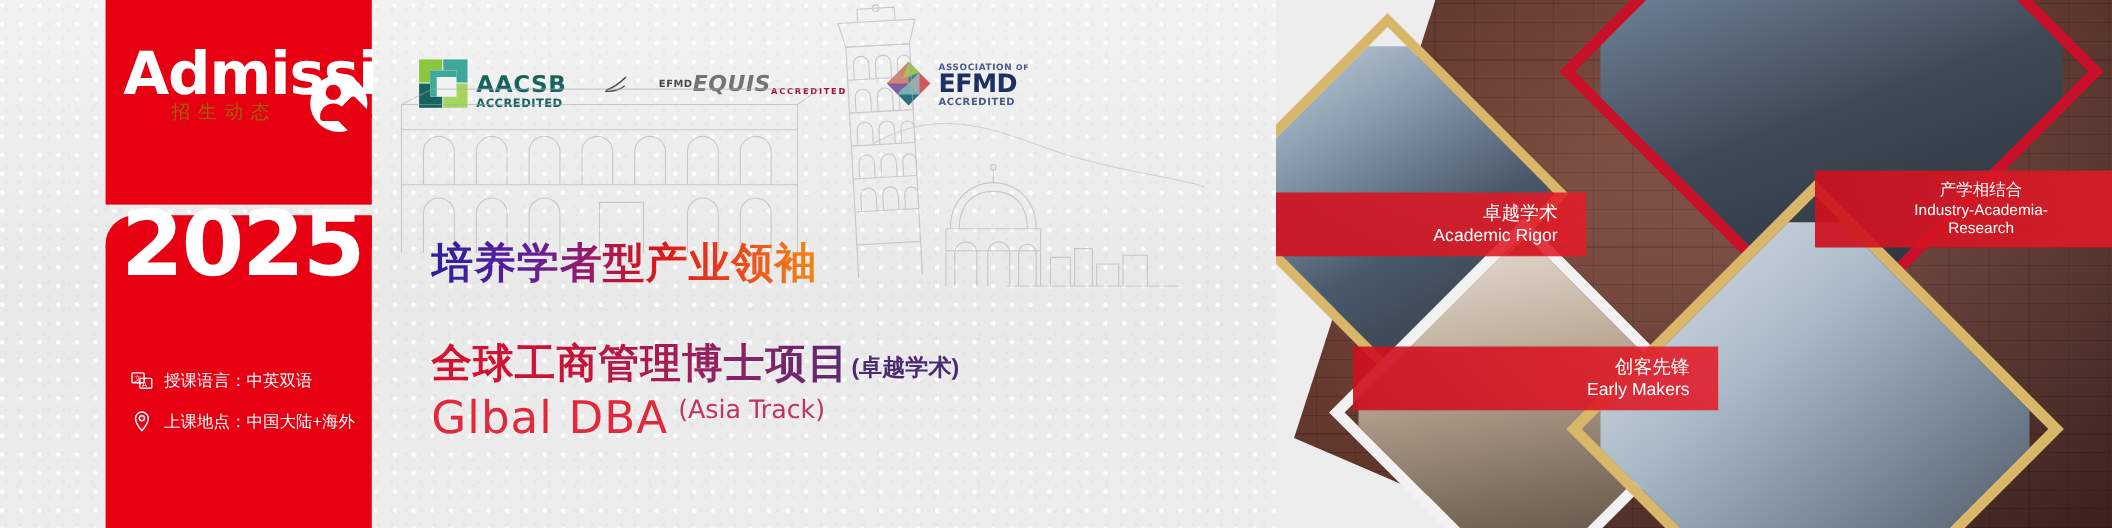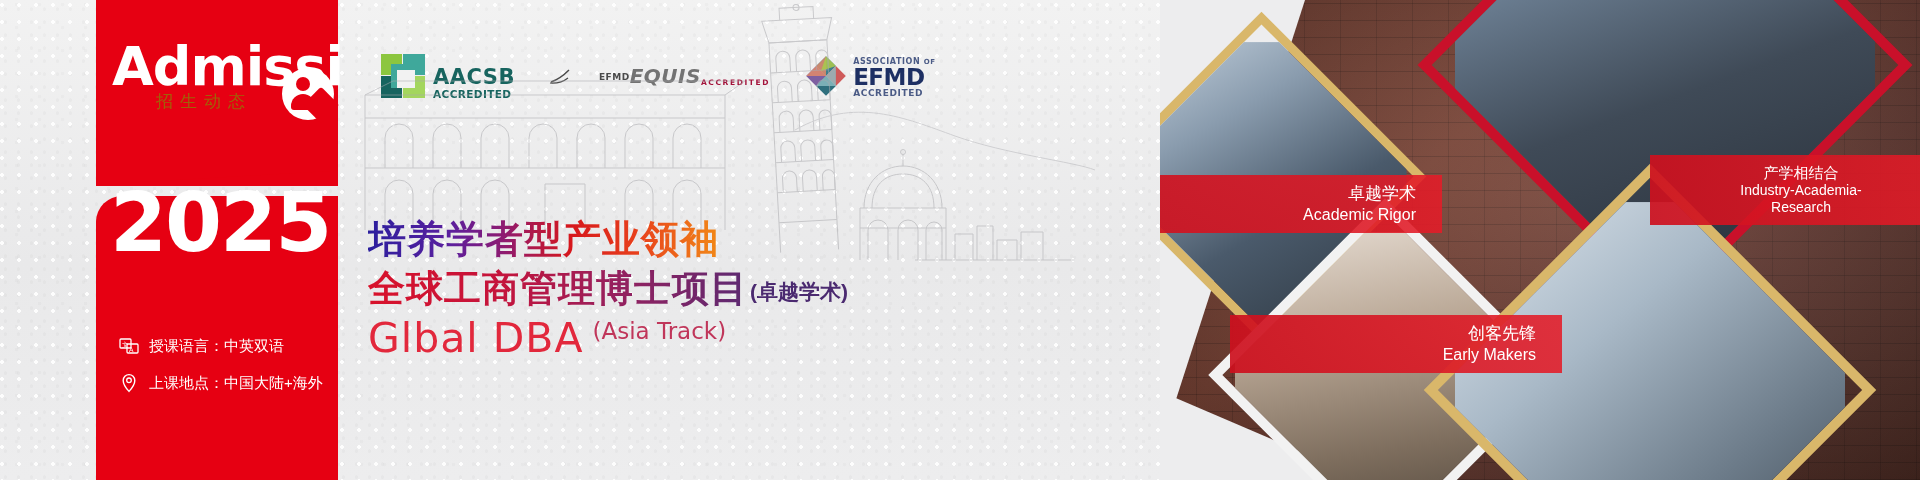--- a/index.html
+++ b/index.html
@@ -58,29 +58,29 @@
   .amba-txt{line-height:1;}
   .amba-assoc{font-size:8px;color:#4b5b86;letter-spacing:.6px;font-weight:600;font-family:"DejaVu Sans",sans-serif;}
   .amba-of{font-size:7px;color:#4b5b86;}
   .amba-name{font-size:23px;font-weight:700;color:#1d2f63;letter-spacing:-.5px;font-family:"DejaVu Sans",sans-serif;}
   .amba-sub{font-size:9px;font-weight:700;color:#4b5b86;letter-spacing:.6px;font-family:"DejaVu Sans",sans-serif;}
 
   
   .lineart{position:absolute;left:355px;top:0;width:740px;height:300px;opacity:.55;}
 
   
-  .headline{position:absolute;left:368px;top:218px;}
+  .headline{position:absolute;left:392px;top:218px;}
   .h-grad{font-size:38px;font-weight:700;letter-spacing:1px;line-height:1.12;
     background:linear-gradient(90deg,#2b1f9e 0%,#5b1f9e 17%,#8d1b72 28%,#d6161c 42%,#e8401c 56%,#f07c18 70%,#f5a60d 82%,#f7cf05 100%);
     -webkit-background-clip:text;background-clip:text;color:transparent;
     font-family:"DejaVu Sans",sans-serif;}
   .h-main{margin-top:8px;display:flex;align-items:flex-end;}
   .h-main-cn{font-size:37px;font-weight:700;letter-spacing:1px;line-height:1.1;
     background:linear-gradient(90deg,#d8122b 0%,#c4143c 35%,#96205e 65%,#5c2a72 100%);
-    -webkit-background-clip:text;background-clip:text;color:transparent;font-family:"Liberation Sans",sans-serif;}
+    -webkit-background-clip:text;background-clip:text;color:transparent;font-family:"Liberation Sans",sans-serif;margin-top:42px;}
   .h-main-sub{font-size:21px;font-weight:700;color:#4b2a70;margin-left:2px;padding-bottom:3px;font-family:"Liberation Sans",sans-serif;}
   .h-en{margin-top:9px;display:flex;align-items:flex-start;}
   .h-en-main{font-size:41px;color:#e2283c;letter-spacing:1px;font-weight:400;line-height:1;font-family:"DejaVu Sans",sans-serif;}
   .h-en-sub{font-size:23px;color:#c0365a;margin-left:9px;padding-bottom:2px;font-family:"DejaVu Sans",sans-serif;}
 
   
   .right{position:absolute;left:1160px;top:0;width:760px;height:480px;overflow:hidden;}
   .brick{position:absolute;left:0;top:0;width:760px;height:480px;
     background:
       repeating-linear-gradient(0deg, rgba(0,0,0,.18) 0 1px, transparent 1px 17px),

